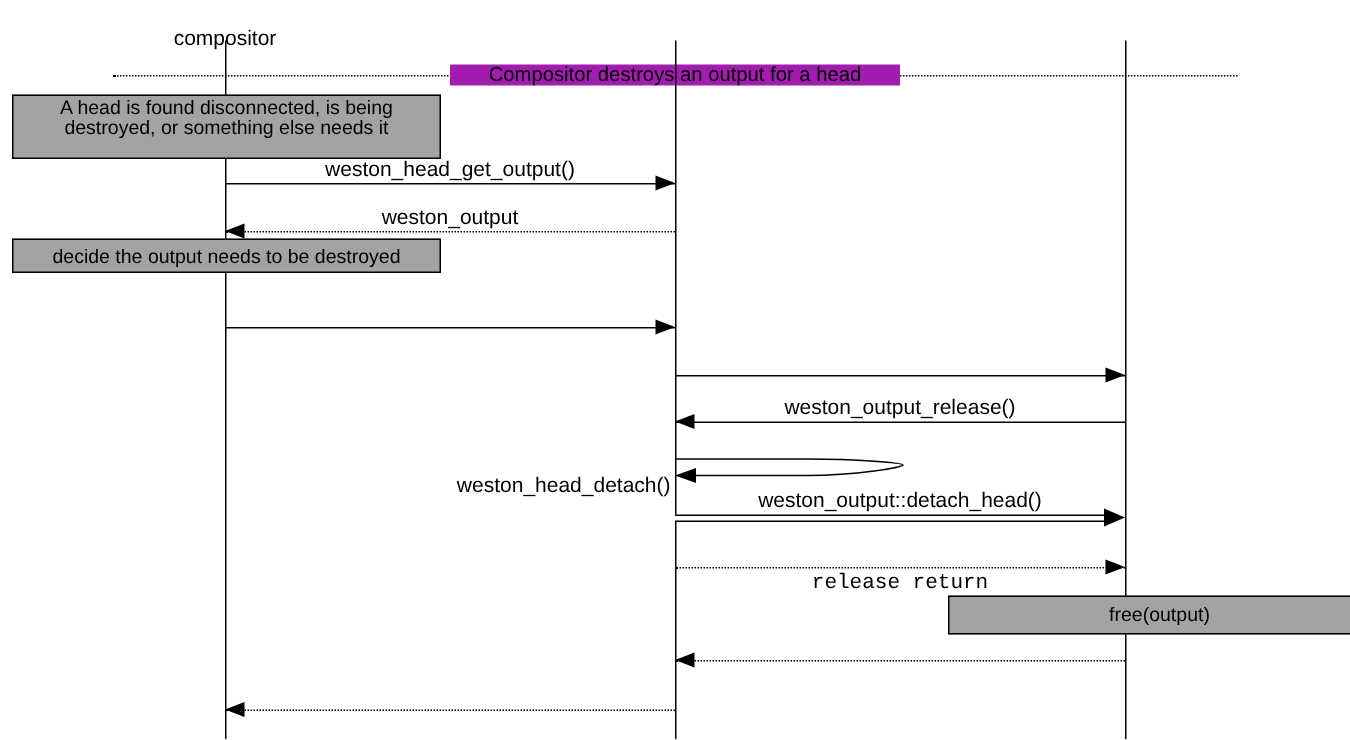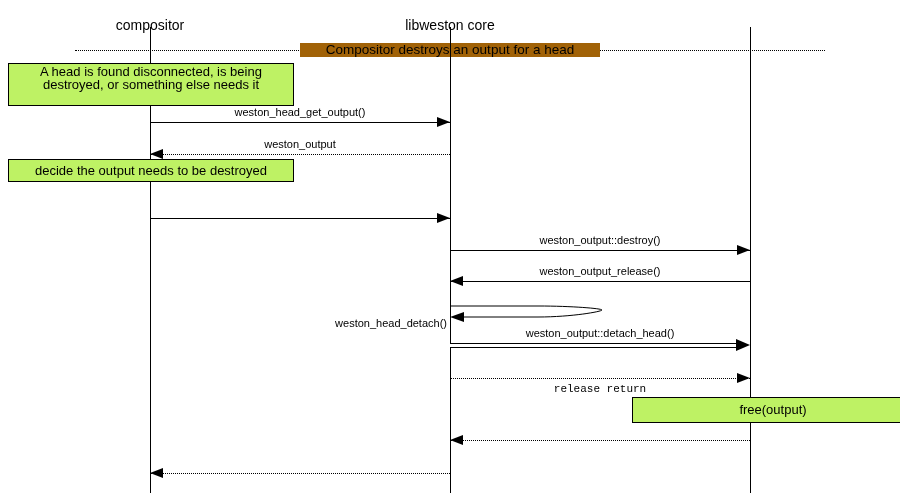--- a/index.html
+++ b/index.html
@@ -3,47 +3,46 @@
 <meta charset="utf-8">
 <style>
   html,body{margin:0;padding:0;background:#ffffff;}
   .canvas{
     position:relative;width:900px;height:493px;background:#ffffff;
     font-family:"Liberation Sans",sans-serif;color:#000;overflow:hidden;
   }
   .lifeline{position:absolute;top:27px;width:1px;height:466px;background:#000;z-index:2;}
   .actor-label{position:absolute;top:6px;font-size:14px;line-height:15px;text-align:center;z-index:2;margin-top:12px;}
   .divider-line{position:absolute;top:50px;height:0;border-top:1px dotted #000;z-index:1;}
-  .divider-label{position:absolute;top:43px;font-size:13.5px;line-height:14px;text-align:center;background:#a16207;z-index:1;}
+  .divider-label{position:absolute;top:43px;font-size:13.5px;line-height:14px;text-align:center;background:#a21caf;z-index:1;}
   .msg-line{position:absolute;height:0;border-top:1px solid #000;z-index:4;}
   .msg-line.dotted{border-top-style:dotted;}
   .msg-line.double{height:3px;border-top:1px solid #000;border-bottom:1px solid #000;background:#fff;}
   .arrow-right{position:absolute;width:0;height:0;border-top:5px solid transparent;border-bottom:5px solid transparent;border-left:13px solid #000;z-index:5;}
   .arrow-left{position:absolute;width:0;height:0;border-top:5px solid transparent;border-bottom:5px solid transparent;border-right:13px solid #000;z-index:5;}
   .arrow-right.big{border-top-width:6px;border-bottom-width:6px;border-left-width:14px;}
-  .msg-label{position:absolute;font-size:11px;line-height:14px;text-align:center;white-space:nowrap;z-index:4;}
+  .msg-label{position:absolute;font-size:14px;line-height:14px;text-align:center;white-space:nowrap;z-index:4;}
   .msg-label.right{text-align:right;margin-top:16px;}
-  .note{position:absolute;border:1px solid #000;background:#bef264;text-align:center;font-size:13px;z-index:3;}
+  .note{position:absolute;border:1px solid #000;background:#a3a3a3;text-align:center;font-size:13px;z-index:3;}
   .note .nline{line-height:13px;}
   .selfloop{position:absolute;z-index:4;}
 </style>
 </head>
 <body>
 
 <div class="canvas">
 
   <div class="divider-line" style="left:75px;width:750px;"></div>
   <div class="divider-label" style="left:300px;width:300px;">Compositor destroys an output for a head</div>
 
   <div class="lifeline" style="left:150px;"></div>
   <div class="lifeline" style="left:450px;"></div>
   <div class="lifeline" style="left:750px;"></div>
 
   <div class="actor-label" style="left:90px;width:120px;">compositor</div>
-  <div class="actor-label" style="left:380px;width:140px;">libweston core</div>
 
   <div class="note" style="left:8px;top:63px;width:284px;height:40px;padding-top:1px;">
     <div class="nline">A head is found disconnected, is being</div>
     <div class="nline">destroyed, or something else needs it</div>
   </div>
 
   <div class="msg-label" style="left:150px;width:300px;top:105px;">weston_head_get_output()</div>
   <div class="msg-line" style="left:150px;width:300px;top:122px;"></div>
   <div class="arrow-right" style="left:437px;top:117px;"></div>
 
@@ -51,21 +50,20 @@
   <div class="msg-line dotted" style="left:150px;width:300px;top:154px;"></div>
   <div class="arrow-left" style="left:150px;top:149px;"></div>
 
   <div class="note" style="left:8px;top:159px;width:284px;height:21px;line-height:21px;">
     <span>decide the output needs to be destroyed</span>
   </div>
 
   <div class="msg-line" style="left:150px;width:300px;top:218px;"></div>
   <div class="arrow-right" style="left:437px;top:213px;"></div>
 
-  <div class="msg-label" style="left:450px;width:300px;top:233px;">weston_output::destroy()</div>
   <div class="msg-line" style="left:450px;width:300px;top:250px;"></div>
   <div class="arrow-right" style="left:737px;top:245px;"></div>
 
   <div class="msg-label" style="left:450px;width:300px;top:264px;">weston_output_release()</div>
   <div class="msg-line" style="left:450px;width:300px;top:281px;"></div>
   <div class="arrow-left" style="left:450px;top:276px;"></div>
 
   <div class="msg-label right" style="left:265px;width:182px;top:300px;">weston_head_detach()</div>
   <svg class="selfloop" style="left:450px;top:299px;" width="156" height="26" viewBox="0 0 156 26">
     <path d="M0,7 H88 C122,7 152,9.5 152,11 C152,12.5 122,18 88,18 H14" fill="none" stroke="#000" stroke-width="1"></path>

